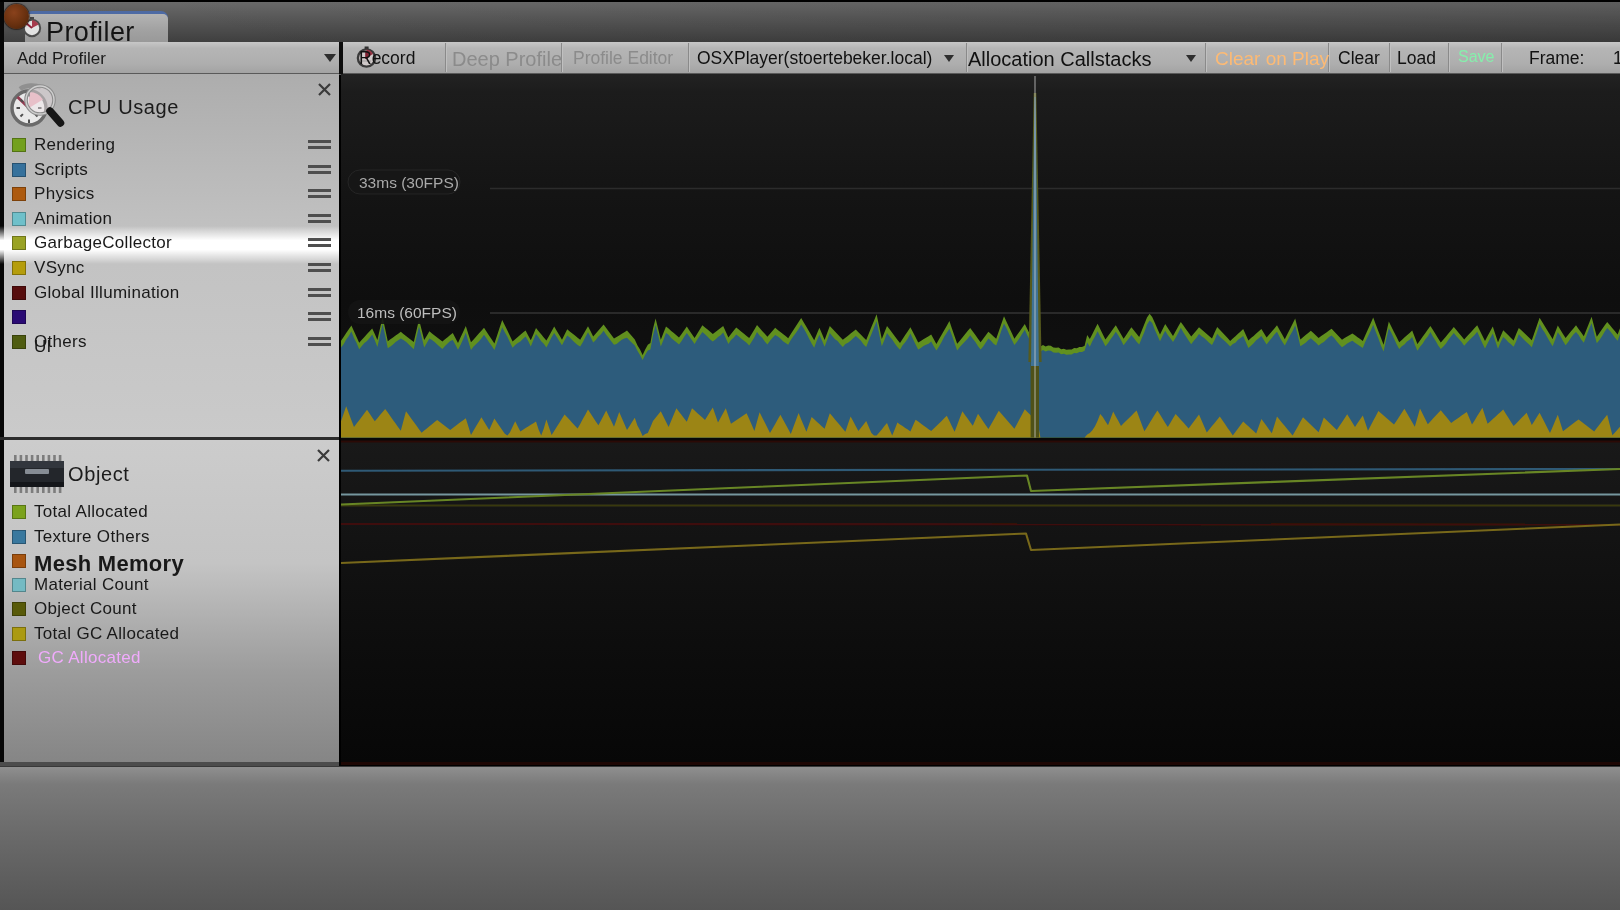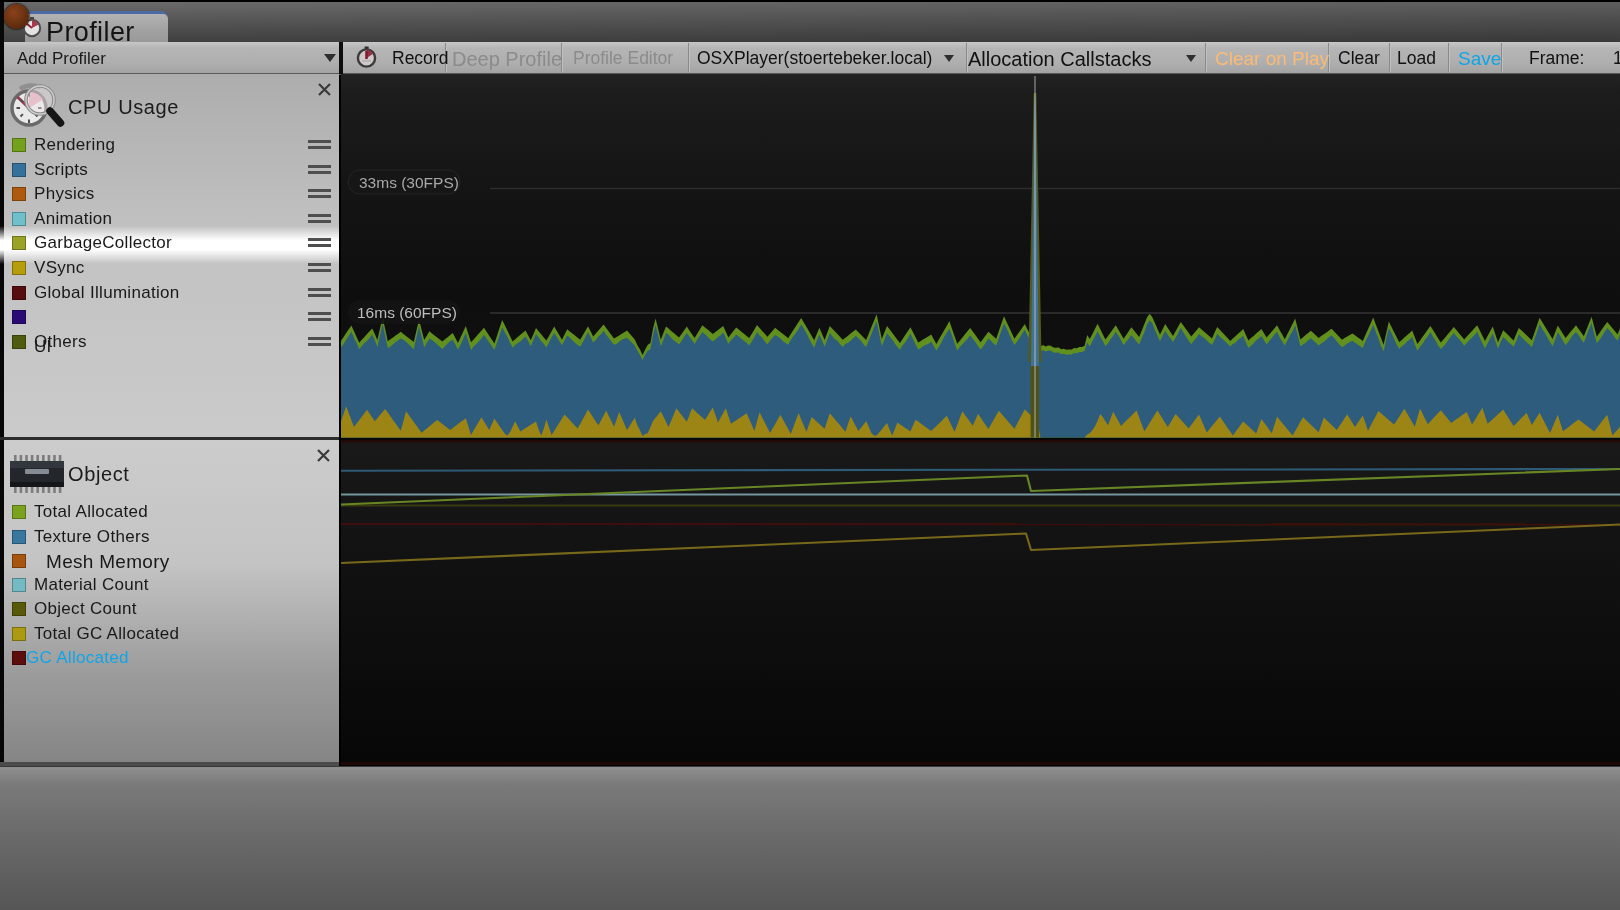--- a/index.html
+++ b/index.html
@@ -39,31 +39,31 @@
 <div class="abs" style="left:1448px;top:43px;width:1px;height:29px;background:#8a8a8a;box-shadow:1px 0 0 #c0c0c0;"></div>
 <div class="abs" style="left:1501px;top:43px;width:1px;height:29px;background:#8a8a8a;box-shadow:1px 0 0 #c0c0c0;"></div>
 
 <svg class="abs" style="left:356px;top:46px;" width="21" height="22" viewBox="0 0 21 22">
  <rect x="8.6" y="0.5" width="4" height="3.4" fill="#2f2f2f"></rect>
  <circle cx="10.5" cy="12" r="8.6" fill="#cfc9c9" stroke="#3a3a3a" stroke-width="2.4"></circle>
  <path d="M10.5 12 L10.5 3.6 A8.4 8.4 0 0 1 16.9 8.0 Z" fill="#983242"></path>
  <path d="M10.5 13 L10.5 5" stroke="#7e2030" stroke-width="2.6"></path>
  <path d="M6 15 L15 15" stroke="#b9b5b5" stroke-width="2"></path>
 </svg>
-<div class="abs txt" style="left:392px;top:48px;font-size:17.5px;color:#111;">Record</div>
+<div class="abs txt" style="left:359px;top:48px;font-size:17.5px;color:#111;">Record</div>
 <div class="abs txt" style="left:452px;top:48px;font-size:20px;color:#8b8b8b;">Deep Profile</div>
 <div class="abs txt" style="left:573px;top:48px;font-size:17.5px;color:#8b8b8b;">Profile Editor</div>
 <div class="abs txt" style="left:697px;top:48px;font-size:17.5px;color:#111;">OSXPlayer(stoertebeker.local)</div>
 <div class="abs" style="left:944px;top:55px;width:0;height:0;border-left:5.5px solid transparent;border-right:5.5px solid transparent;border-top:7px solid #2e2e2e;"></div>
 <div class="abs txt" style="left:968px;top:48px;font-size:20px;color:#111;">Allocation Callstacks</div>
 <div class="abs" style="left:1186px;top:55px;width:0;height:0;border-left:5.5px solid transparent;border-right:5.5px solid transparent;border-top:7px solid #2e2e2e;"></div>
 <div class="abs txt" style="left:1215px;top:48px;font-size:19px;color:#fdba74;">Clear on Play</div>
 <div class="abs txt" style="left:1338px;top:48px;font-size:17.5px;color:#111;">Clear</div>
 <div class="abs txt" style="left:1397px;top:48px;font-size:17.5px;color:#111;">Load</div>
-<div class="abs txt" style="left:1458px;top:48px;font-size:19px;color:#0ea5e9;">Save</div>
+<div class="abs txt" style="left:1458px;top:48px;font-size:16px;color:#86efac;">Save</div>
 <div class="abs txt" style="left:1529px;top:48px;font-size:17.5px;color:#111;">Frame:</div>
 <div class="abs txt" style="left:1613px;top:48px;font-size:17.5px;color:#111;">1</div>
 
 <div class="abs" style="left:0;top:2px;width:4px;height:761px;background:#070707;"></div>
 
 <div class="abs" style="left:4px;top:74px;width:335px;height:363px;background:linear-gradient(#adadad,#c2c2c2 45%,#cacaca);"></div>
 
 <div class="abs" style="left:0;top:226px;width:339px;height:38px;background:linear-gradient(rgba(255,255,255,0),#ffffff 38%,#ffffff 62%,rgba(255,255,255,0));"></div>
 
 <div class="abs" style="left:4px;top:440px;width:335px;height:323px;background:linear-gradient(#cccccc,#c4c4c4 38%,#9c9c9c 72%,#858585);"></div>
@@ -160,29 +160,29 @@
 </svg>
 <div class="abs txt" style="left:68px;top:463px;font-size:20px;letter-spacing:.6px;color:#1c1c1c;">Object</div>
 <svg class="abs" style="left:316px;top:448px;" width="15" height="15" viewBox="0 0 15 15">
       <path d="M2 2 L13 13 M13 2 L2 13" stroke="#3a3a3a" stroke-width="2.2"></path>
     </svg>
 <div class="abs" style="left:12px;top:505px;width:14px;height:14px;background:#7ba21c;box-shadow:inset 0 0 0 1px rgba(0,0,0,.28);"></div>
 <div class="abs txt" style="left:34px;top:502px;font-size:17px;letter-spacing:.3px;color:#191919;">Total Allocated</div>
 <div class="abs" style="left:12px;top:530px;width:14px;height:14px;background:#39789e;box-shadow:inset 0 0 0 1px rgba(0,0,0,.28);"></div>
 <div class="abs txt" style="left:34px;top:527px;font-size:17px;letter-spacing:.3px;color:#191919;">Texture Others</div>
 <div class="abs" style="left:12px;top:554px;width:14px;height:14px;background:#a85510;box-shadow:inset 0 0 0 1px rgba(0,0,0,.28);"></div>
-<div class="abs txt" style="left:46px;top:551px;font-size:19px;letter-spacing:.3px;color:#191919;">Mesh Memory</div>
+<div class="abs txt" style="left:34px;top:551px;font-size:22px;letter-spacing:.3px;color:#191919;font-weight:bold;">Mesh Memory</div>
 <div class="abs" style="left:12px;top:578px;width:14px;height:14px;background:#74bac3;box-shadow:inset 0 0 0 1px rgba(0,0,0,.28);"></div>
 <div class="abs txt" style="left:34px;top:575px;font-size:17px;letter-spacing:.3px;color:#191919;">Material Count</div>
 <div class="abs" style="left:12px;top:602px;width:14px;height:14px;background:#585a09;box-shadow:inset 0 0 0 1px rgba(0,0,0,.28);"></div>
 <div class="abs txt" style="left:34px;top:599px;font-size:17px;letter-spacing:.3px;color:#191919;">Object Count</div>
 <div class="abs" style="left:12px;top:627px;width:14px;height:14px;background:#ab9a12;box-shadow:inset 0 0 0 1px rgba(0,0,0,.28);"></div>
 <div class="abs txt" style="left:34px;top:624px;font-size:17px;letter-spacing:.3px;color:#191919;">Total GC Allocated</div>
 <div class="abs" style="left:12px;top:651px;width:14px;height:14px;background:#5e0d0d;box-shadow:inset 0 0 0 1px rgba(0,0,0,.28);"></div>
-<div class="abs txt" style="left:26px;top:648px;font-size:17px;letter-spacing:.3px;color:#0ea5e9;">GC Allocated</div>
+<div class="abs txt" style="left:38px;top:648px;font-size:17px;letter-spacing:.3px;color:#f0abfc;">GC Allocated</div>
 
 <svg class="abs" style="left:341px;top:74px;" width="1279" height="692" viewBox="341 74 1279 692">
  <defs>
   <linearGradient id="cbg" x1="0" y1="0" x2="0" y2="1">
    <stop offset="0" stop-color="#232323"></stop>
           <stop offset="0.05" stop-color="#1c1c1c"></stop>
    <stop offset="0.33" stop-color="#141414"></stop>
           <stop offset="0.62" stop-color="#0e0e0e"></stop>
    <stop offset="1" stop-color="#121212"></stop>
   </linearGradient>

